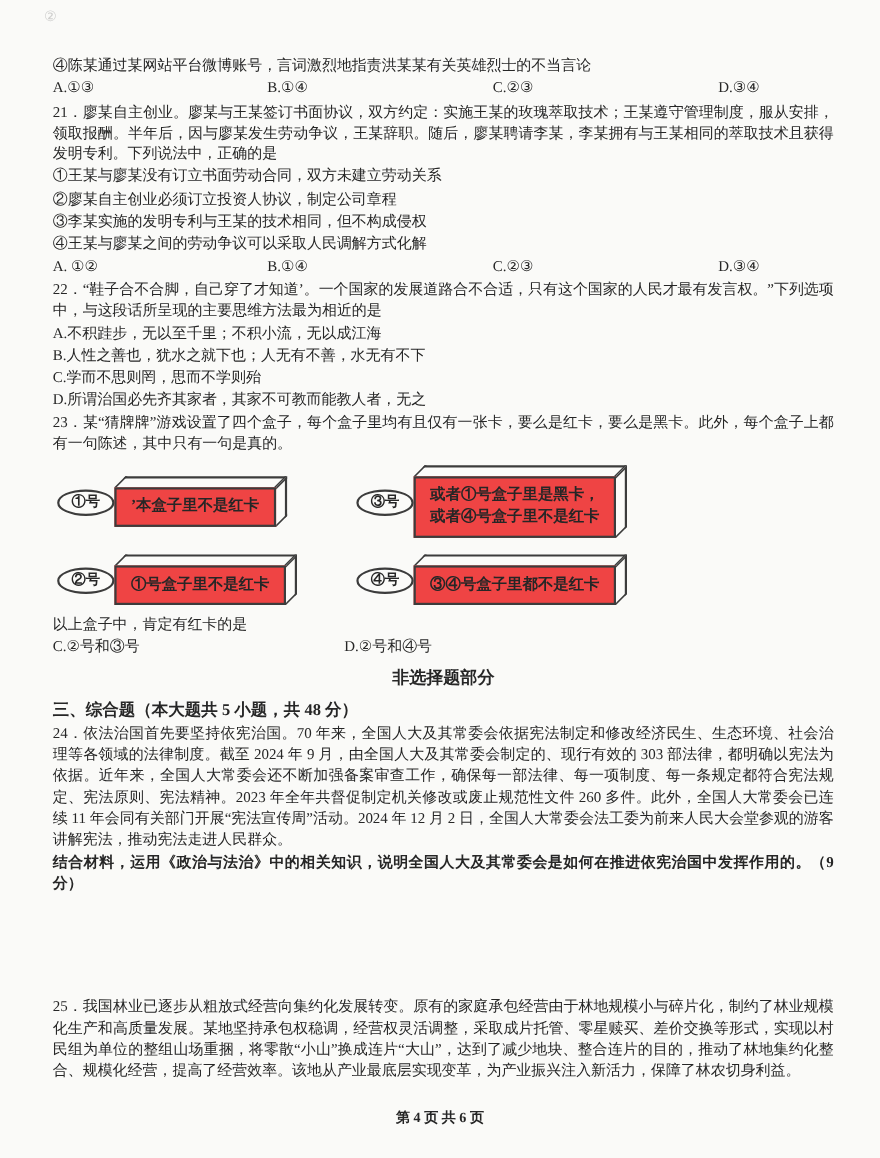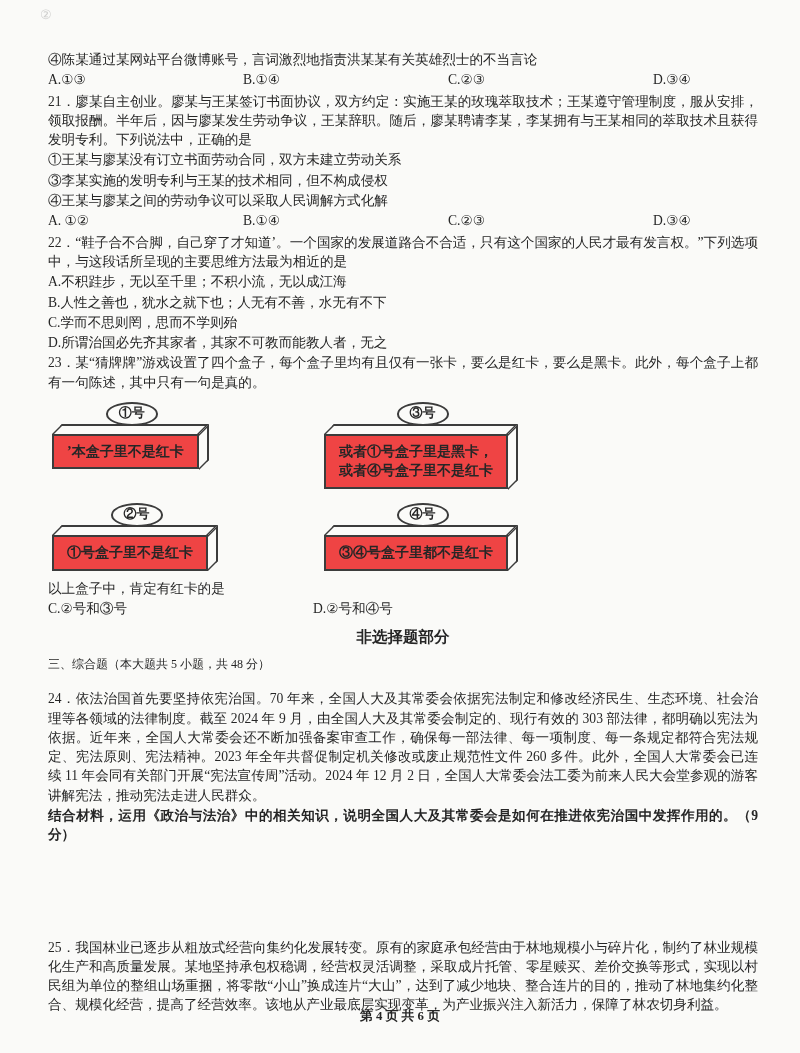--- a/index.html
+++ b/index.html
@@ -13,32 +13,32 @@
     position: relative;
     overflow: hidden;
   }
   .sheet { padding: 50px 42px 0 48px; }
   .para { text-align: justify; margin-bottom: 1px; }
   .opt-row4 { display: grid; grid-template-columns: 165px 175px 175px auto; margin: 1px 0 2px; gap: 30px; }
   .opt-row2 { display: grid; grid-template-columns: 265px auto; margin: 1px 0; }
   .opt-line { margin-bottom: 1px; }
   .bold { font-weight: bold; }
   .section-title { text-align: center; font-weight: bold; font-size: 15.5px; margin: 8px 0 8px; }
-  .section-sub { font-weight: normal; font-size: 12px; margin-bottom: 16px; }
+  .section-sub { font-weight: bold; font-size: 15px; margin-bottom: 0; }
   .scan-artifact { position: absolute; top: 6px; left: 40px; color: #9a9a9a; opacity: .45; font-size: 13px; }
   .page-footer { position: absolute; left: 0; right: 0; bottom: 28px; text-align: center; font-size: 12.8px; font-weight: bold; }
 
   
   .fig-boxes {
     display: grid;
     grid-template-columns: 272px auto;
     row-gap: 14px;
     margin: 10px 0 8px 4px;
   }
-  .qbox { display: flex; flex-direction: column; align-items: center; width: max-content; }
+  .qbox { display: flex; flex-direction: row; align-items: center; width: max-content; }
   .box-label {
     border: 2px solid #3c3c3c;
     border-radius: 50%;
     padding: 0 11px 1px;
     font-weight: bold;
     background: #fbfbf9;
     font-size: 13px;
     position: relative;
     z-index: 3;
     margin-bottom: -3px;
@@ -85,20 +85,21 @@
   <p class="para">④陈某通过某网站平台微博账号，言词激烈地指责洪某某有关英雄烈士的不当言论</p>
   <div class="opt-row4">
     <span>A.①③</span>
     <span>B.①④</span>
     <span>C.②③</span>
     <span>D.③④</span>
   </div>
 
   <p class="para">21．廖某自主创业。廖某与王某签订书面协议，双方约定：实施王某的玫瑰萃取技术；王某遵守管理制度，服从安排，领取报酬。半年后，因与廖某发生劳动争议，王某辞职。随后，廖某聘请李某，李某拥有与王某相同的萃取技术且获得发明专利。下列说法中，正确的是</p>
   <p class="para opt-line">①王某与廖某没有订立书面劳动合同，双方未建立劳动关系</p>
+  <p class="para opt-line">②廖某自主创业必须订立投资人协议，制定公司章程</p>
   <p class="para opt-line">③李某实施的发明专利与王某的技术相同，但不构成侵权</p>
   <p class="para opt-line">④王某与廖某之间的劳动争议可以采取人民调解方式化解</p>
   <div class="opt-row4">
     <span>A. ①②</span>
     <span>B.①④</span>
     <span>C.②③</span>
     <span>D.③④</span>
   </div>
 
   <p class="para">22．“鞋子合不合脚，自己穿了才知道’。一个国家的发展道路合不合适，只有这个国家的人民才最有发言权。”下列选项中，与这段话所呈现的主要思维方法最为相近的是</p>

